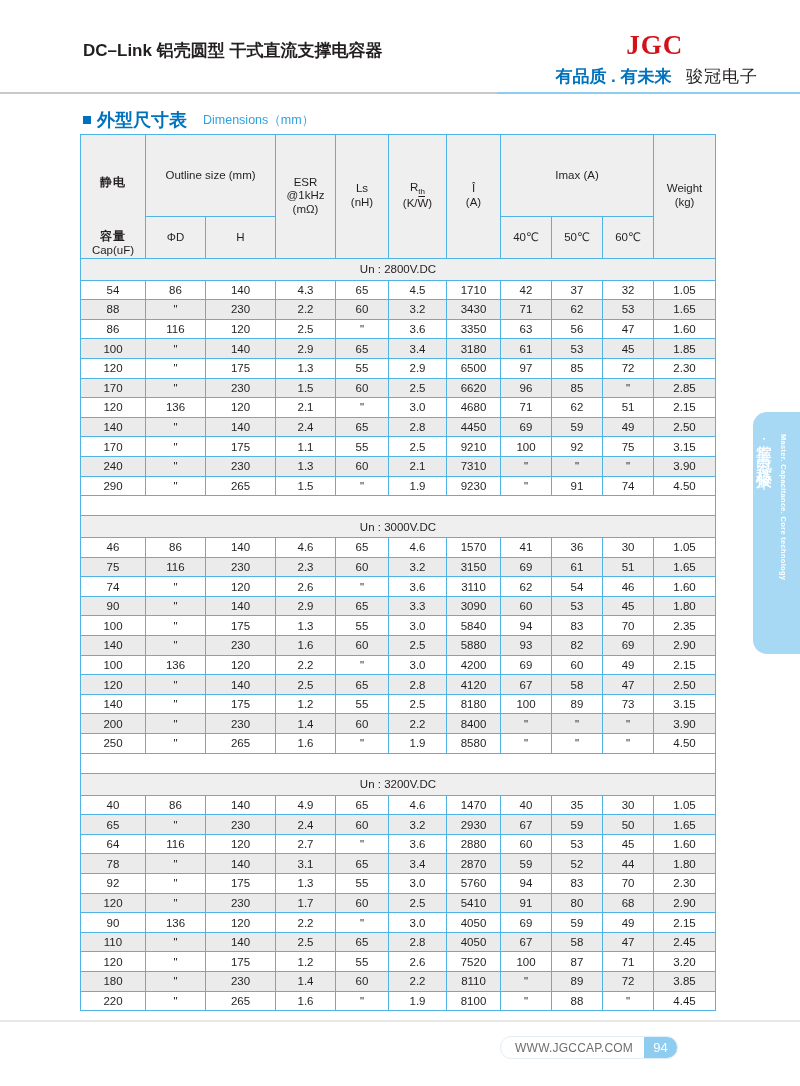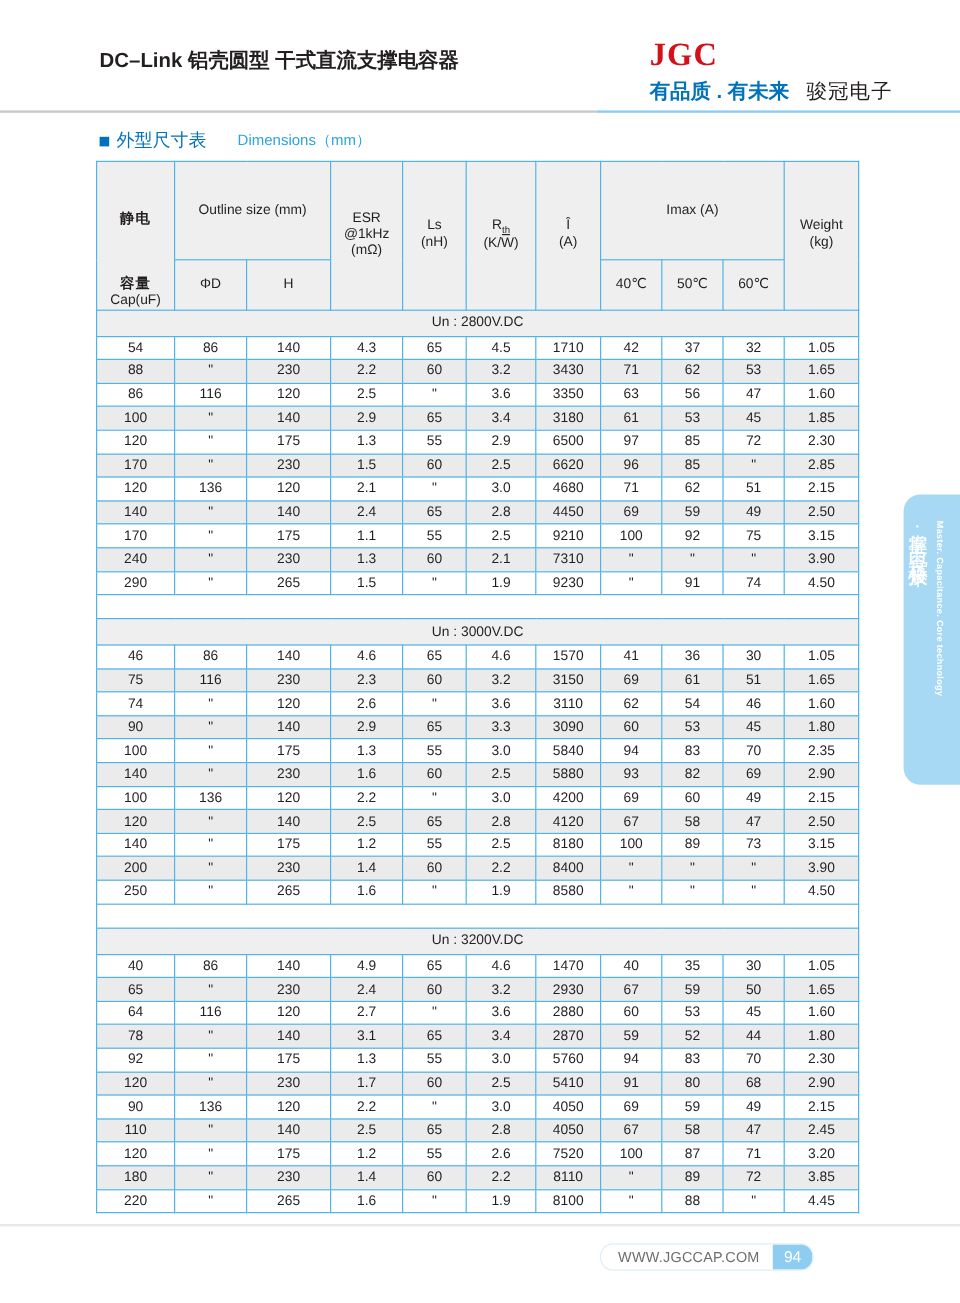--- a/index.html
+++ b/index.html
@@ -35,22 +35,22 @@
     white-space: nowrap;
   }
   .title-line2 {
     font-size: 16px;
     font-weight: bold;
     color: #231f20;
     margin-top: 2px;
   }
   #brand-block {
     position: absolute;
-    right: 24px; top: 32px;
-    text-align: left;
+    right: 10px; top: 32px;
+    text-align: center;
     margin-left: 20px;
   }
   #brand-logo {
     font-family: "Liberation Serif", "DejaVu Serif", serif;
     font-size: 27px;
     font-weight: bold;
     color: #d3111a;
     line-height: 1;
     letter-spacing: 1px;
     margin-right: 4px;
@@ -93,28 +93,28 @@
     align-items: center;
     gap: 6px;
     white-space: nowrap;
   }
   #section-bullet {
     width: 8px; height: 8px;
     background: #0072bc;
     display: inline-block;
   }
   #section-title-cn {
-    font-size: 15px;
-    font-weight: normal;
+    font-size: 18px;
+    font-weight: bold;
     color: #0072bc;
   }
   #section-title-en {
     font-size: 12.5px;
     color: #2ea3e0;
-    margin-left: 20px;
+    margin-left: 10px;
   }
 
   
   #table-wrap {
     position: absolute;
     left: 80px; top: 134px;
     width: 635px;
   }
   table.spec {
     width: 635px;

